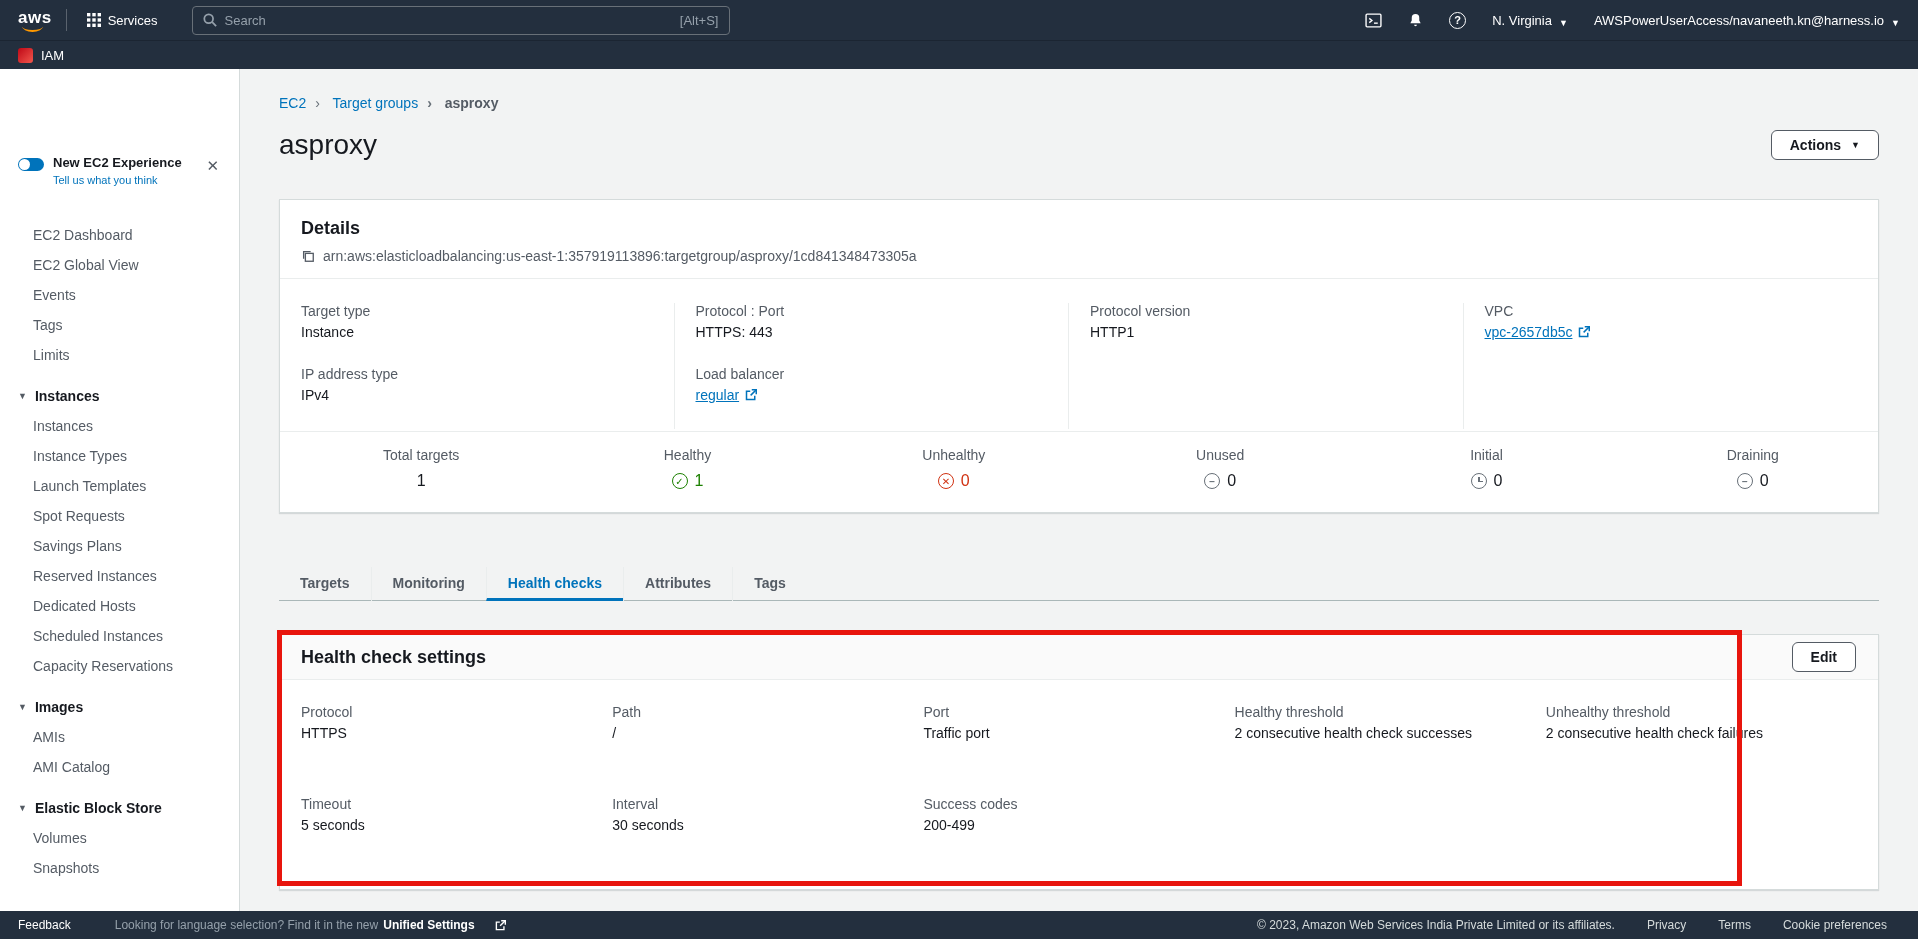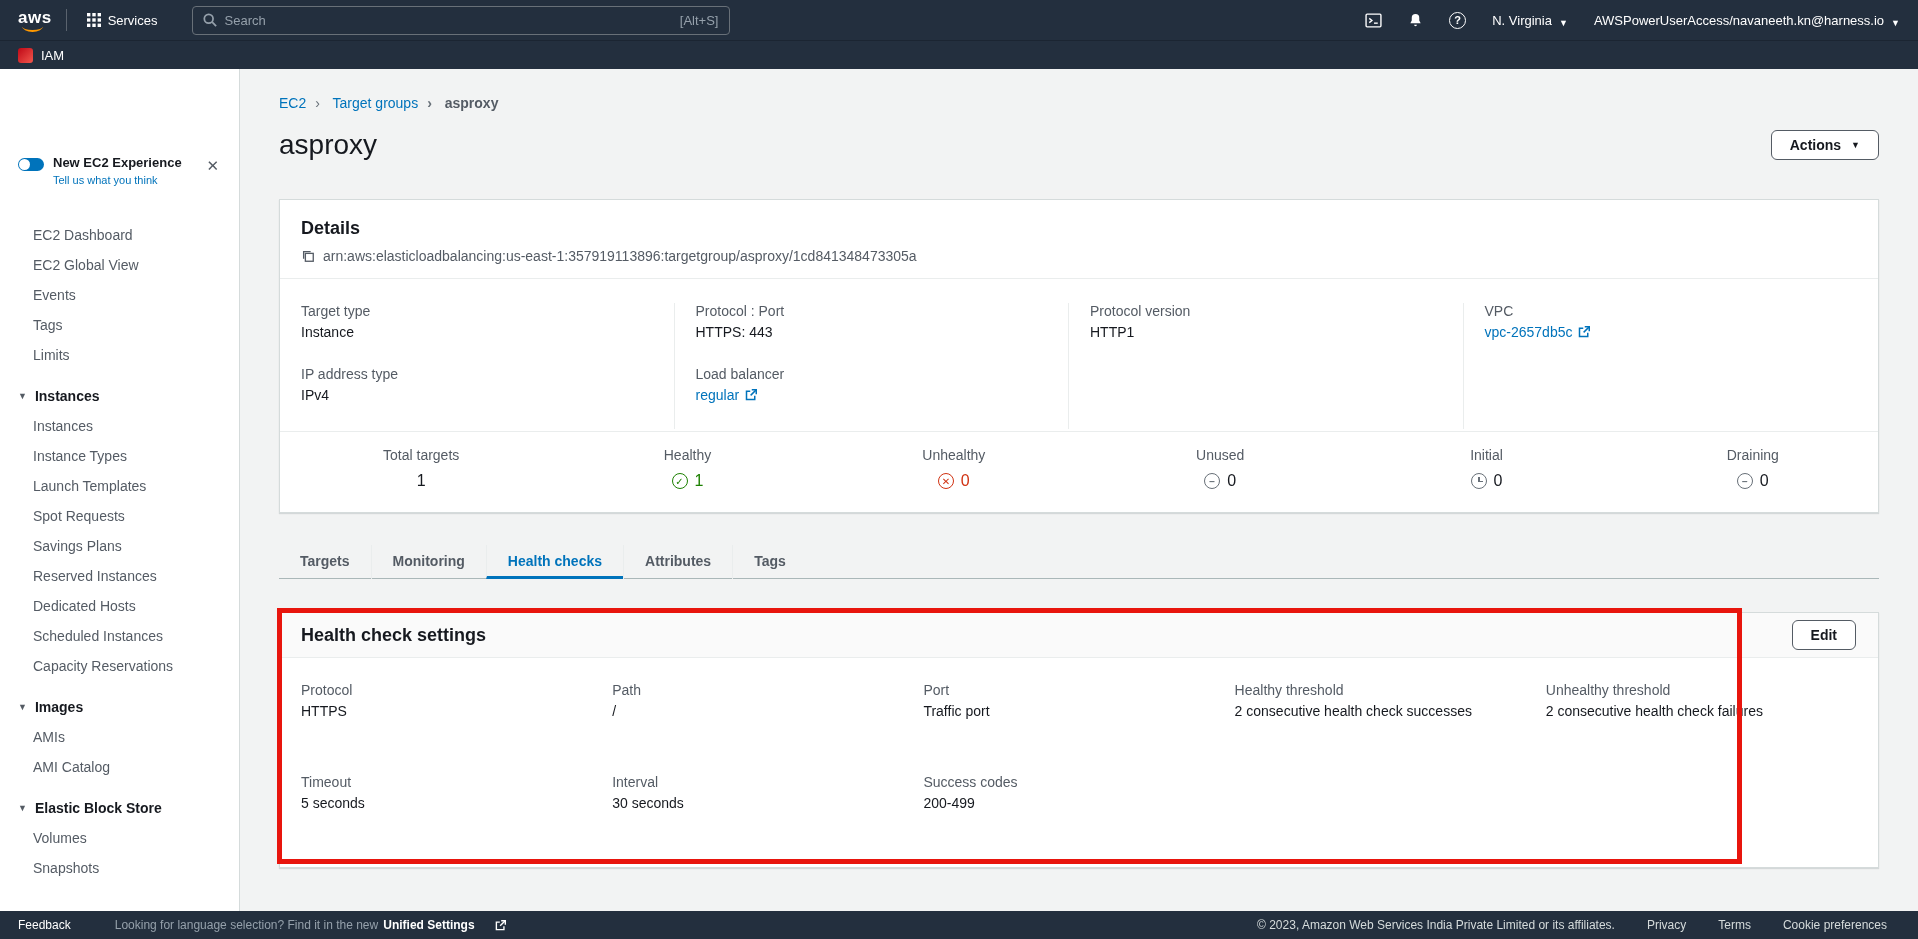--- a/index.html
+++ b/index.html
@@ -101,21 +101,21 @@
   .card-title { font-size: 18px; font-weight: 700; color: #16191f; }
   .arn-row { margin-top: 9px; display: flex; align-items: center; gap: 8px; color: #545b64; font-size: 14px; }
   .copy-icon { cursor: pointer; display: inline-flex; }
 
   .details-grid { display: flex; padding: 24px 21px 2px; }
   .details-col { flex: 1; }
   .details-col + .details-col { border-left: 1px solid #eaeded; padding-left: 21px; }
   .field { margin-bottom: 26px; }
   .field-label { color: #545b64; margin-bottom: 5px; }
   .field-value { color: #16191f; }
-  .field-value.link { color: var(--link); cursor: pointer; display: inline-flex; align-items: center; gap: 6px; }
+  .field-value.link { color: var(--link); cursor: pointer; display: inline-flex; align-items: center; gap: 6px; text-decoration: underline; }
   .ext-icon { flex-shrink: 0; }
 
   .stats-row { display: flex; border-top: 1px solid #eaeded; }
   .stat { flex: 1; text-align: center; padding: 15px 0 22px; margin-left: 16px; }
   .stat-label { color: #545b64; }
   .stat-value-row { margin-top: 9px; display: flex; align-items: center; justify-content: center; gap: 7px; }
   .stat-value { font-size: 16px; color: #16191f; }
   .stat-icon {
     width: 16px; height: 16px; border-radius: 50%; border: 1.5px solid #687078;
     display: inline-flex; align-items: center; justify-content: center;
@@ -125,21 +125,21 @@
   .stat-icon.x-circle::before { content: "\2715"; font-weight: 700; }
   .stat-icon.minus-circle::before { content: "\2212"; font-weight: 700; }
   .stat-icon.clock::before { content: ""; position: absolute; left: 6.5px; top: 2.5px; width: 1.5px; height: 5px; background: #687078; }
   .stat-icon.clock::after { content: ""; position: absolute; left: 6.5px; top: 6.5px; width: 4.5px; height: 1.5px; background: #687078; }
   .stat.healthy .stat-icon { border-color: var(--healthy); color: var(--healthy); }
   .stat.healthy .stat-value { color: var(--healthy); }
   .stat.unhealthy .stat-icon { border-color: var(--unhealthy); color: var(--unhealthy); }
   .stat.unhealthy .stat-value { color: var(--unhealthy); }
 
   
-  .tabs { margin-top: 32px; display: flex; border-bottom: 1px solid #aab7b8; }
+  .tabs { margin-top: 54px; display: flex; border-bottom: 1px solid #aab7b8; }
   .tab { padding: 8px 21px 10px; font-weight: 700; color: #545b64; cursor: pointer; margin-bottom: -1px; }
   .tab + .tab { border-left: 1px solid #eaeded; }
   .tab.active { color: var(--link); border-bottom: 3px solid var(--link); padding-bottom: 7px; }
 
   
   .hc-wrap { position: relative; margin-top: 33px; }
   .hc-header { display: flex; align-items: center; justify-content: space-between; padding: 7px 22px 7px 21px; border-bottom: 1px solid #eaeded; background: #fafafa; }
   .hc-grid { display: grid; grid-template-columns: repeat(5, 1fr); row-gap: 29px; padding: 24px 21px 30px; }
   .annotation-box {
     position: absolute; left: -2px; top: -4px; right: 137px; bottom: 4px;

